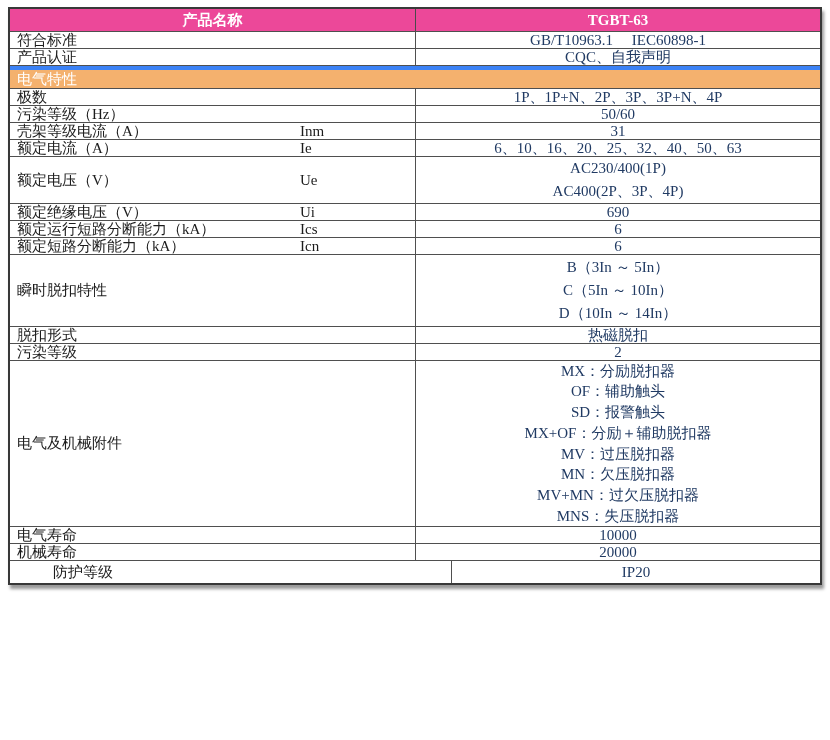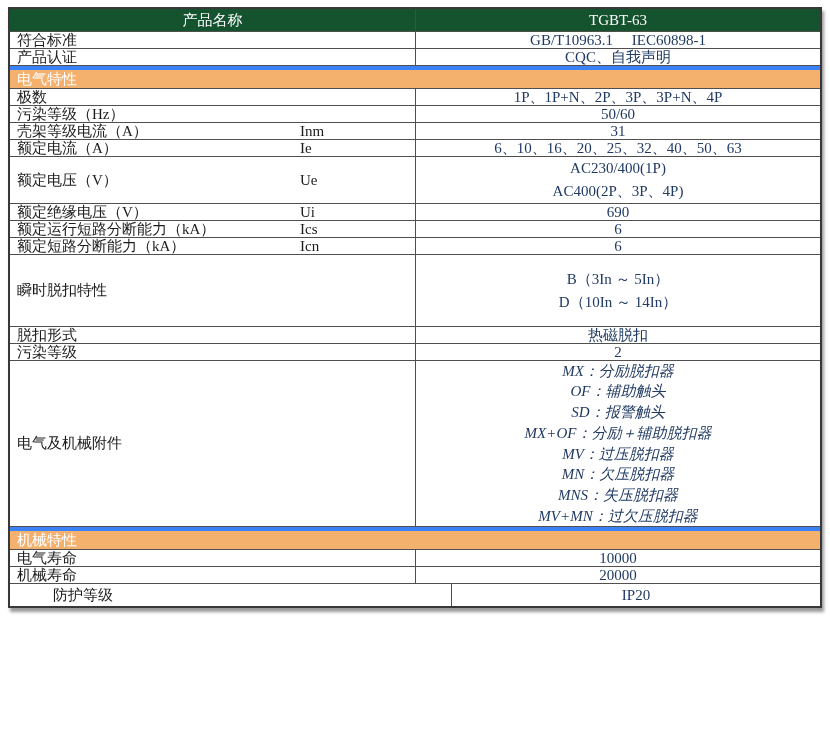--- a/index.html
+++ b/index.html
@@ -23,23 +23,23 @@
     border-right:1px solid #4f4f4f;
   }
   .cell-r{
     flex:1;display:flex;flex-direction:column;align-items:center;justify-content:center;
     text-align:center;color:#203a63;font-size:15px;
   }
   .lbl{color:#1c1c1c;font-size:15px;white-space:nowrap;}
   .sym{position:absolute;left:290px;color:#1c1c1c;font-size:15px;}
   .val{white-space:pre;}
   .multi div{line-height:23px;white-space:pre;}
-  .cell-r.tight div{line-height:20.7px;font-style:italic;}
+  .cell-r.tight div{line-height:20.7px;}
   
-  .hdr{background:#14532d;}
+  .hdr{background:#ec4899;font-weight:bold;}
   .hdr .cell-l{justify-content:center;padding-left:0;border-right:1px solid #4a4a4a;}
   .hdr .cell-l span,.hdr .cell-r span{color:#ffffff;font-size:15px;}
   .section{
     background:#F4B16E;color:#fff;display:flex;align-items:center;
     padding-left:7px;box-sizing:border-box;border-top:4px solid #3b82f6;
   }
   .sec-label{color:#ffffff;font-size:15px;}
   
   .h-hdr{height:23px;}
   .h-std{height:17px;}
@@ -150,20 +150,21 @@
       <div class="cell-r">
         <span class="val">6</span>
       </div>
     </div>
     <div class="row data h-3l">
       <div class="cell-l">
         <span class="lbl">瞬时脱扣特性</span>
       </div>
       <div class="cell-r multi">
         <div>B（3In ～ 5In）</div>
+        <div>C（5In ～ 10In）</div>
         <div>D（10In ～ 14In）</div>
       </div>
     </div>
     <div class="row data h-std">
       <div class="cell-l">
         <span class="lbl">脱扣形式</span>
       </div>
       <div class="cell-r">
         <span class="val">热磁脱扣</span>
       </div>
@@ -180,26 +181,23 @@
       <div class="cell-l">
         <span class="lbl">电气及机械附件</span>
       </div>
       <div class="cell-r multi tight">
         <div>MX：分励脱扣器</div>
         <div>OF：辅助触头</div>
         <div>SD：报警触头</div>
         <div>MX+OF：分励＋辅助脱扣器</div>
         <div>MV：过压脱扣器</div>
         <div>MN：欠压脱扣器</div>
+        <div>MV+MN：过欠压脱扣器</div>
         <div>MNS：失压脱扣器</div>
-        <div>MV+MN：过欠压脱扣器</div>
-      </div>
-    </div>
-    <div class="row section h-sec">
-      <span class="sec-label">机械特性</span>
+      </div>
     </div>
     <div class="row data h-std">
       <div class="cell-l">
         <span class="lbl">电气寿命</span>
       </div>
       <div class="cell-r">
         <span class="val">10000</span>
       </div>
     </div>
     <div class="row data h-std">

